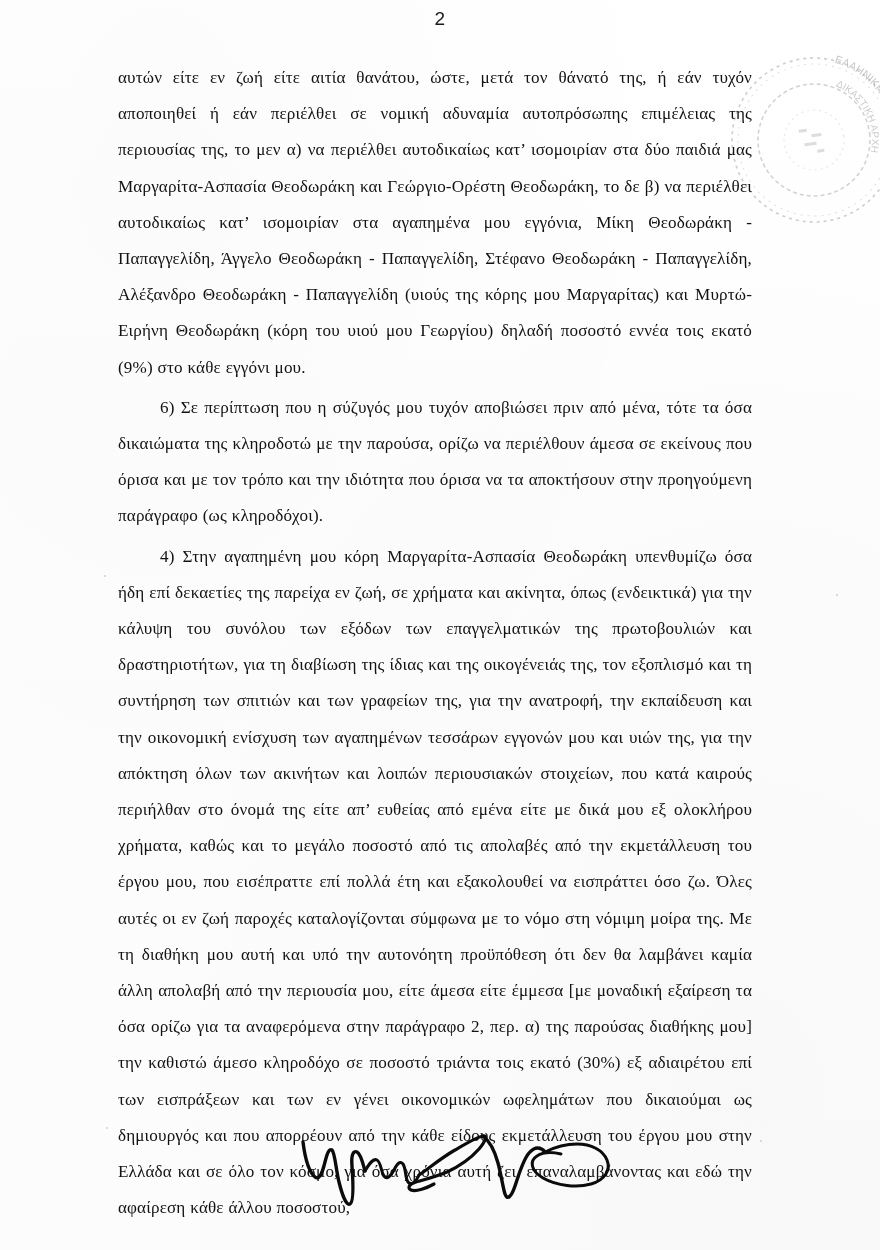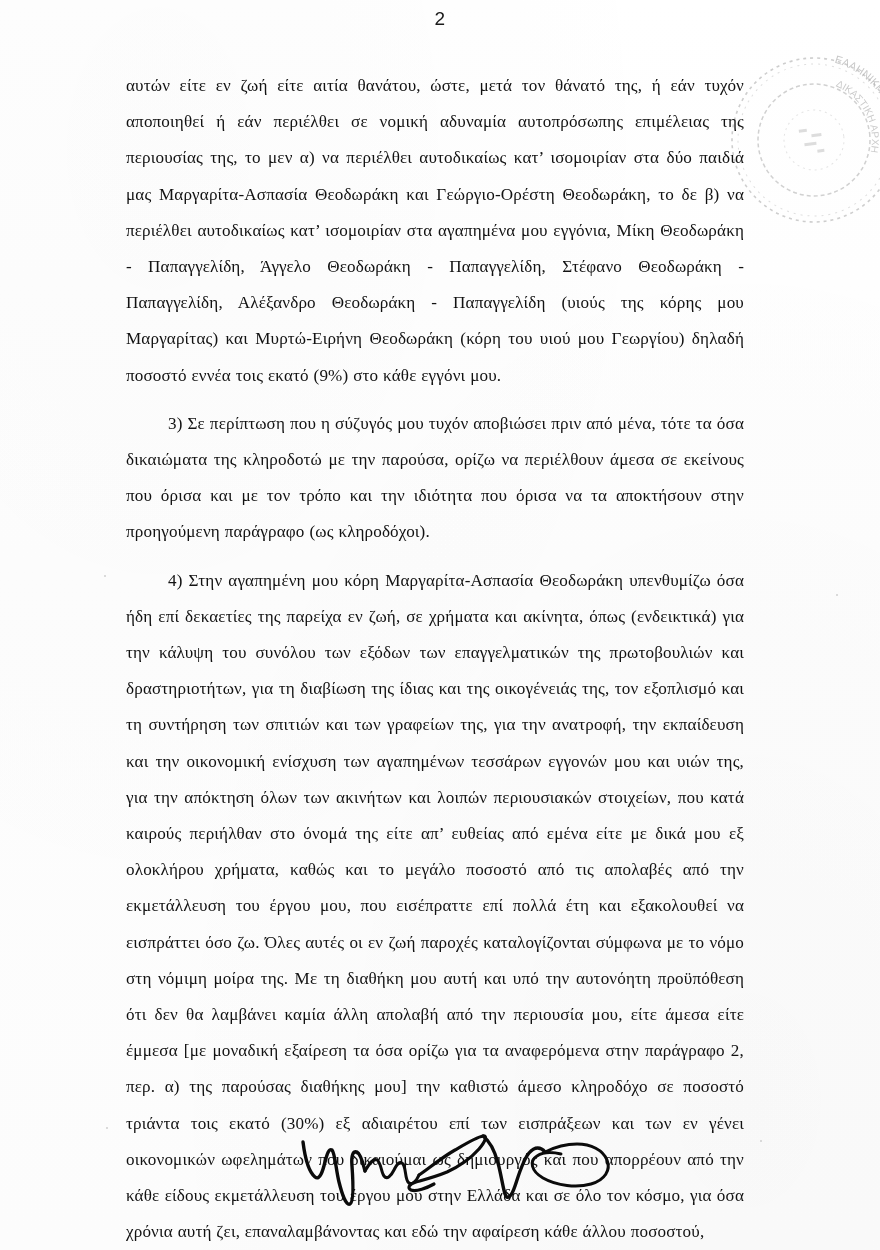--- a/index.html
+++ b/index.html
@@ -37,21 +37,21 @@
     color: #1a1a1a;
     letter-spacing: 0.5px;
   }
   .body-text {
     position: absolute;
     left: 114px;
     top: 56px;
     width: 642px;
   }
   p.para {
-    margin: 12px;
+    margin: 4px;
     text-align: justify;
     text-justify: inter-word;
     font-size: 17.1px;
     line-height: 36.2px;
     letter-spacing: 0.15px;
     word-spacing: 0.4px;
     color: #121212;
   }
   p.para.indent {
     text-indent: 42px;
@@ -110,21 +110,21 @@
         <rect x="84" y="86" width="8" height="3"></rect>
         <rect x="96" y="92" width="10" height="3"></rect>
         <rect x="88" y="100" width="12" height="3"></rect>
         <rect x="100" y="108" width="7" height="3"></rect>
       </g>
     </svg>
   </div>
 
   <div class="body-text">
     <p class="para">αυτών είτε εν ζωή είτε αιτία θανάτου, ώστε, μετά τον θάνατό της, ή εάν τυχόν αποποιηθεί ή εάν περιέλθει σε νομική αδυναμία αυτοπρόσωπης επιμέλειας της περιουσίας της, το μεν α) να περιέλθει αυτοδικαίως κατ’ ισομοιρίαν στα δύο παιδιά μας Μαργαρίτα-Ασπασία Θεοδωράκη και Γεώργιο-Ορέστη Θεοδωράκη, το δε β) να περιέλθει αυτοδικαίως κατ’ ισομοιρίαν στα αγαπημένα μου εγγόνια, Μίκη Θεοδωράκη - Παπαγγελίδη, Άγγελο Θεοδωράκη - Παπαγγελίδη, Στέφανο Θεοδωράκη - Παπαγγελίδη, Αλέξανδρο Θεοδωράκη - Παπαγγελίδη (υιούς της κόρης μου Μαργαρίτας) και Μυρτώ-Ειρήνη Θεοδωράκη (κόρη του υιού μου Γεωργίου) δηλαδή ποσοστό εννέα τοις εκατό (9%) στο κάθε εγγόνι μου.</p>
-    <p class="para indent">3)  Σε περίπτωση που η σύζυγός μου τυχόν αποβιώσει πριν από μένα, τότε τα όσα δικαιώματα της κληροδοτώ με την παρούσα, ορίζω να περιέλθουν άμεσα σε εκείνους που όρισα και με τον τρόπο και την ιδιότητα που όρισα να τα αποκτήσουν στην προηγούμενη παράγραφο (ως κληροδόχοι).</p>
+    <p class="para indent">6)  Σε περίπτωση που η σύζυγός μου τυχόν αποβιώσει πριν από μένα, τότε τα όσα δικαιώματα της κληροδοτώ με την παρούσα, ορίζω να περιέλθουν άμεσα σε εκείνους που όρισα και με τον τρόπο και την ιδιότητα που όρισα να τα αποκτήσουν στην προηγούμενη παράγραφο (ως κληροδόχοι).</p>
     <p class="para indent">4) Στην αγαπημένη μου κόρη Μαργαρίτα-Ασπασία Θεοδωράκη υπενθυμίζω όσα ήδη επί δεκαετίες της παρείχα εν ζωή, σε χρήματα και ακίνητα, όπως (ενδεικτικά) για την κάλυψη του συνόλου των εξόδων των επαγγελματικών της πρωτοβουλιών και δραστηριοτήτων, για τη διαβίωση της ίδιας και της οικογένειάς της, τον εξοπλισμό και τη συντήρηση των σπιτιών και των γραφείων της, για την ανατροφή, την εκπαίδευση και την οικονομική ενίσχυση των αγαπημένων τεσσάρων εγγονών μου και υιών της, για την απόκτηση όλων των ακινήτων και λοιπών περιουσιακών στοιχείων, που κατά καιρούς περιήλθαν στο όνομά της είτε απ’ ευθείας από εμένα είτε με δικά μου εξ ολοκλήρου χρήματα, καθώς και το μεγάλο ποσοστό από τις απολαβές από την εκμετάλλευση του έργου μου, που εισέπραττε επί πολλά έτη και εξακολουθεί να εισπράττει όσο ζω. Όλες αυτές οι εν ζωή παροχές καταλογίζονται σύμφωνα με το νόμο στη νόμιμη μοίρα της. Με τη διαθήκη μου αυτή και υπό την αυτονόητη προϋπόθεση ότι δεν θα λαμβάνει καμία άλλη απολαβή από την περιουσία μου, είτε άμεσα είτε έμμεσα [με μοναδική εξαίρεση τα όσα ορίζω για τα αναφερόμενα στην παράγραφο 2, περ. α) της παρούσας διαθήκης μου] την καθιστώ άμεσο κληροδόχο σε ποσοστό τριάντα τοις εκατό (30%) εξ αδιαιρέτου επί των εισπράξεων και των εν γένει οικονομικών ωφελημάτων που δικαιούμαι ως δημιουργός και που απορρέουν από την κάθε είδους εκμετάλλευση του έργου μου   στην Ελλάδα και σε όλο τον κόσμο, για όσα χρόνια αυτή ζει, επαναλαμβάνοντας και εδώ την αφαίρεση κάθε άλλου ποσοστού,</p>
   </div>
 
   <div class="signature">
     <svg viewBox="0 0 330 96" width="330" height="96" aria-hidden="true">
       <g fill="none" stroke="#0b0b0b" stroke-linecap="round" stroke-linejoin="round">
         <path d="M 8 14 C 10 30, 14 44, 20 49 C 25 53, 28 42, 30 34 C 32 26, 34 20, 37 22
                  C 40 25, 41 42, 44 54 C 47 66, 51 78, 55 76 C 59 74, 58 52, 57 38
                  C 56 28, 58 22, 62 24 C 66 26, 68 36, 70 43" stroke-width="3.4"></path>
         <path d="M 70 43 C 74 36, 78 30, 82 32 C 86 34, 86 44, 89 48

